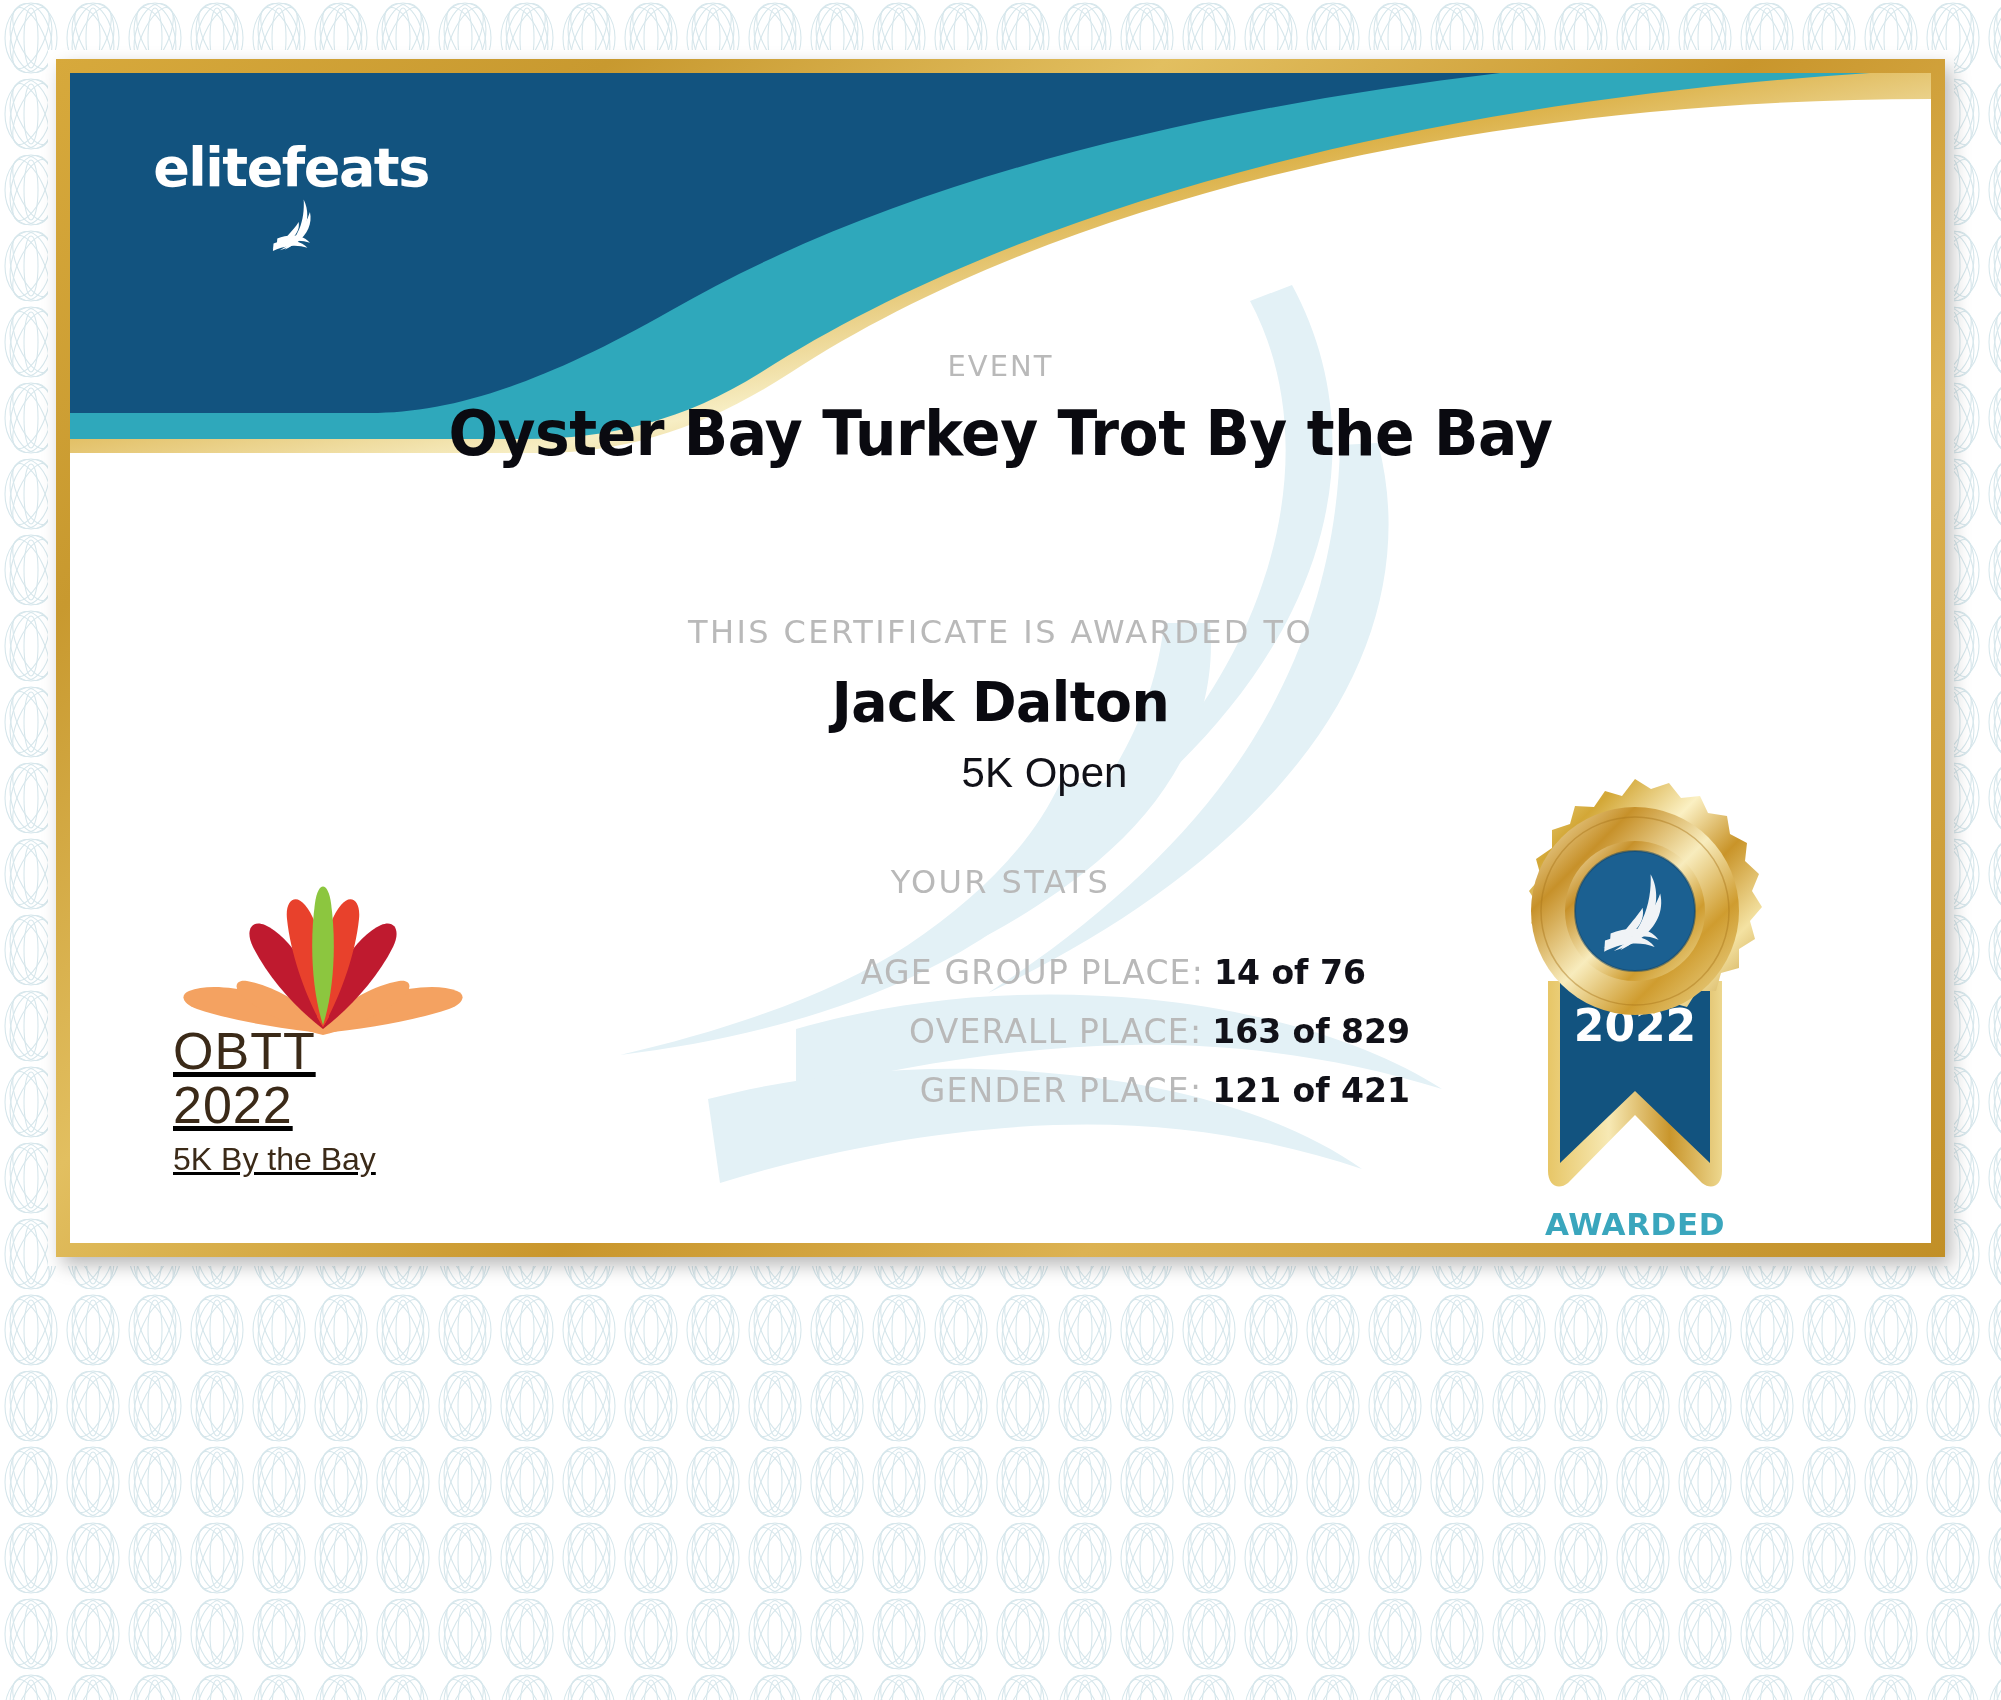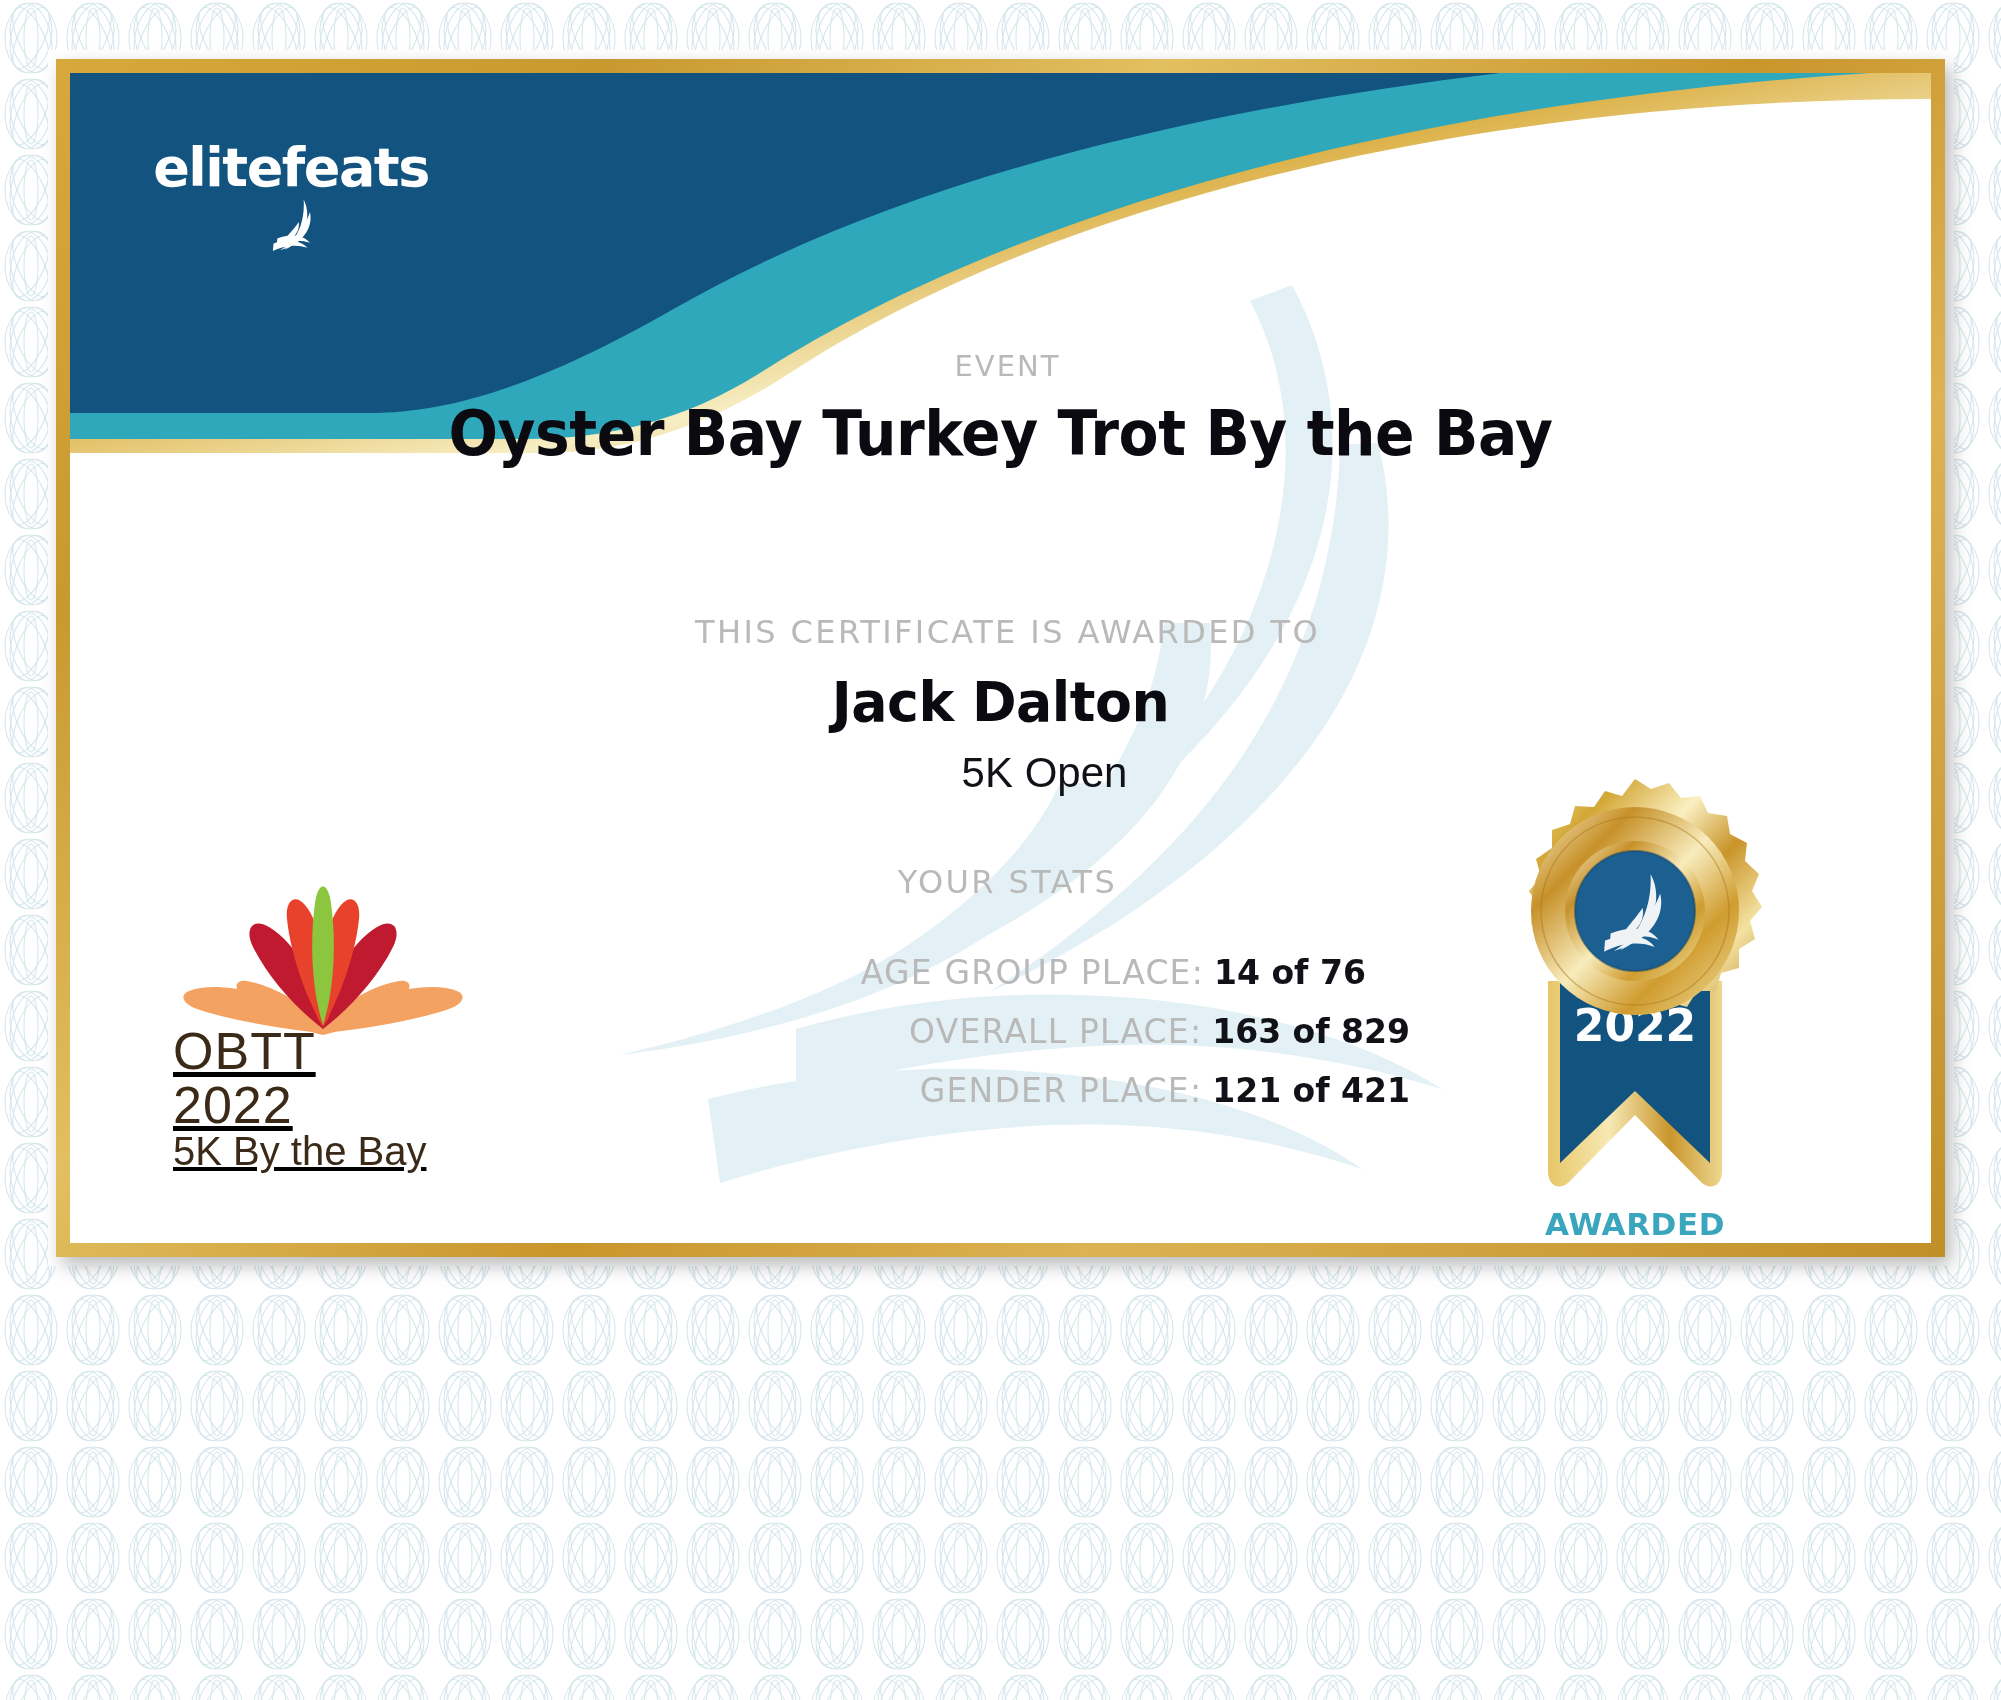--- a/index.html
+++ b/index.html
@@ -84,21 +84,20 @@
   .center-col {
     position: absolute;
     left: 0; top: 0; width: 1861px;
     text-align: center;
   }
   .lbl-caps {
     color: #b9b9b9;
     font-family: "DejaVu Sans", sans-serif;
     font-weight: normal;
     letter-spacing: 2.0px;
-    padding-left: 7px;
   }
   #event-label { top: 276px; font-size: 29px; }
   #event-title {
     top: 324px;
     font-family: "DejaVu Sans", sans-serif;
     font-weight: bold;
     font-size: 62px;
     letter-spacing: -0.5px;
     color: #0a0a10;
     transform: scaleX(0.94);
@@ -163,21 +162,21 @@
     text-decoration: underline;
   }
   #obtt-logo .feathers { width: 300px; height: 200px; display:block; }
   .obtt-line {
     font-family: "Liberation Sans", sans-serif;
     color: #3b2a18;
     line-height: 1.0;
   }
   #obtt-abbrev { font-size: 52px; letter-spacing: 1px; margin-top: -18px;}
   #obtt-year { font-size: 52px; letter-spacing: 1px; margin-top: 2px;}
-  #obtt-tagline { font-size: 40px; margin-top: 0; }
+  #obtt-tagline { font-size: 32px; margin-top: 12px; }
 
   
   #finisher-badge {
     position: absolute;
     left: 1400px; top: 700px;
     width: 330px; height: 500px;
     text-align: center;
   }
   #finisher-badge svg { display:block; }
   #badge-caption {

